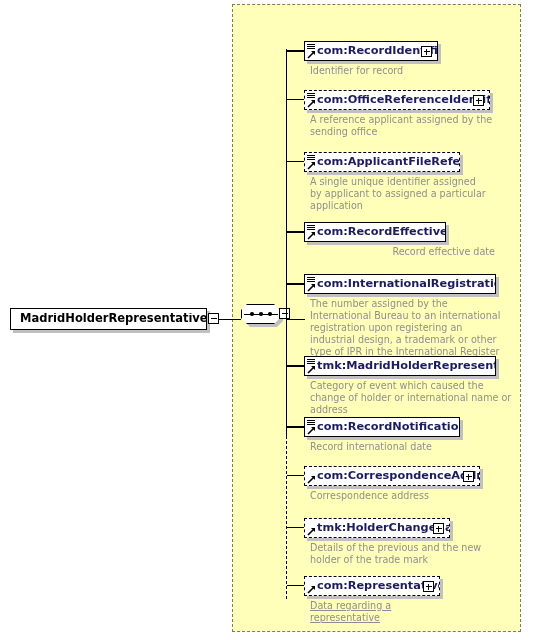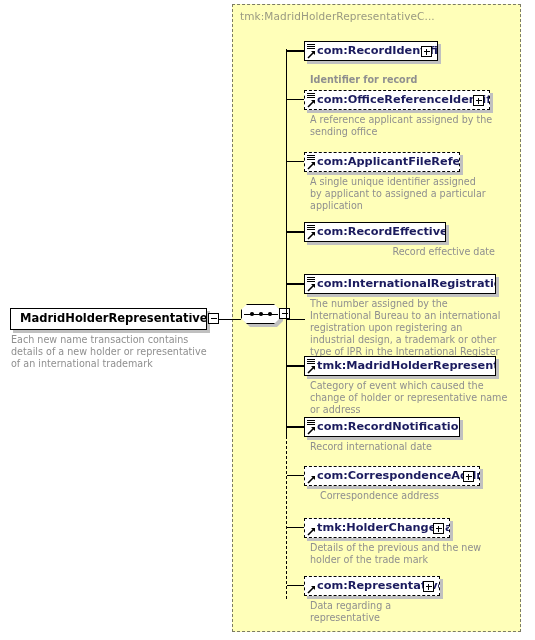--- a/index.html
+++ b/index.html
@@ -183,30 +183,28 @@
     line-height: 12.1px;
     color: #8f8f8f;
   }
 </style>
 </head>
 <body>
 
 <div id="canvas">
 
   <div class="group-panel"></div>
-  <div class="group-title">tmk:MadridHolderRepresentativeC...</div>
 
   <div class="root-box">
     <div class="node-shadow"></div>
     <div class="node-face">
       <span class="node-label">MadridHolderRepresentativeCha...</span>
     </div>
   </div>
   <div class="pm-box root-pm"></div>
-  <div class="root-desc">Each new name transaction contains details of a new holder or representative of an international trademark</div>
 
   <div class="wire" style="left:219px; top:318.5px; width:22px; height:1.3px;"></div>
 
   <div class="seq-wrap">
     <div class="seq-shadow"></div>
     <div class="seq-oct"></div>
     <div class="seq-line"></div>
     <div class="seq-dots">
       <i></i>
         <i></i>
@@ -234,21 +232,21 @@
             <svg width="9" height="9" viewBox="0 0 9 9">
               <path d="M1 8 L7 2" stroke="#000" stroke-width="1.6"></path>
               <path d="M8 1 L8 5 L4 1 Z" fill="#000"></path>
             </svg>
           </div>
           <span class="node-label">com:RecordIdentifier</span>
         </div>
       </div>
       <div class="pm-box plus" style="left: 421px; top: 46px;"></div>
       <div class="wire" style="left: 287px; top: 50.4px; width: 17px; height: 1.3px;"></div>
-      <div class="child-desc" style="left: 310px; top: 74px; width: 200px; font-weight: bold;">Identifier for record</div>
+      <div class="child-desc" style="left: 310px; top: 65px; width: 200px;">Identifier for record</div>
       <div class="child" style="top: 90px; width: 186px;">
         <div class="node-shadow"></div>
         <div class="node-face optional">
           <div class="seq-glyph">
             <i></i>
             <i></i>
             <i></i>
           </div>
           <div class="arrow-glyph">
             <svg width="9" height="9" viewBox="0 0 9 9">
@@ -330,21 +328,21 @@
           <div class="arrow-glyph">
             <svg width="9" height="9" viewBox="0 0 9 9">
               <path d="M1 8 L7 2" stroke="#000" stroke-width="1.6"></path>
               <path d="M8 1 L8 5 L4 1 Z" fill="#000"></path>
             </svg>
           </div>
           <span class="node-label">tmk:MadridHolderRepresentative...</span>
         </div>
       </div>
       <div class="wire" style="left: 287px; top: 365.4px; width: 17px; height: 1.3px;"></div>
-      <div class="child-desc" style="left: 310px; top: 380px; width: 205px;">Category of event which caused the change of holder or representative name or address</div>
+      <div class="child-desc" style="left: 310px; top: 380px; width: 205px;">Category of event which caused the change of holder or international name or address</div>
       <div class="child" style="top: 417px; width: 156px;">
         <div class="node-shadow"></div>
         <div class="node-face">
           <div class="seq-glyph">
             <i></i>
             <i></i>
             <i></i>
           </div>
           <div class="arrow-glyph">
             <svg width="9" height="9" viewBox="0 0 9 9">
@@ -364,21 +362,21 @@
             <svg width="9" height="9" viewBox="0 0 9 9">
               <path d="M1 8 L7 2" stroke="#000" stroke-width="1.6"></path>
               <path d="M8 1 L8 5 L4 1 Z" fill="#000"></path>
             </svg>
           </div>
           <span class="node-label">com:CorrespondenceAddress</span>
         </div>
       </div>
       <div class="pm-box plus" style="left: 463px; top: 471px;"></div>
       <div class="wire" style="left: 287px; top: 475.4px; width: 17px; height: 0px; border-top: 1.2px dashed rgb(0, 0, 0);"></div>
-      <div class="child-desc" style="left: 320px; top: 490px; width: 200px;">Correspondence address</div>
+      <div class="child-desc" style="left: 310px; top: 490px; width: 200px;">Correspondence address</div>
       <div class="child" style="top: 518px; width: 146px;">
         <div class="node-shadow"></div>
         <div class="node-face optional">
           <div class="arrow-glyph">
             <svg width="9" height="9" viewBox="0 0 9 9">
               <path d="M1 8 L7 2" stroke="#000" stroke-width="1.6"></path>
               <path d="M8 1 L8 5 L4 1 Z" fill="#000"></path>
             </svg>
           </div>
           <span class="node-label">tmk:HolderChangeBag</span>
@@ -394,16 +392,16 @@
             <svg width="9" height="9" viewBox="0 0 9 9">
               <path d="M1 8 L7 2" stroke="#000" stroke-width="1.6"></path>
               <path d="M8 1 L8 5 L4 1 Z" fill="#000"></path>
             </svg>
           </div>
           <span class="node-label">com:Representative</span>
         </div>
       </div>
       <div class="pm-box plus" style="left: 423px; top: 581px;"></div>
       <div class="wire" style="left: 287px; top: 585.4px; width: 17px; height: 0px; border-top: 1.2px dashed rgb(0, 0, 0);"></div>
-      <div class="child-desc" style="left: 310px; top: 600px; width: 130px;">Data regarding a representative</div>
+      <div class="child-desc" style="left: 310px; top: 600px; width: 130px; text-decoration: underline;">Data regarding a representative</div>
     </div>
 
 </div>
 
 </body></html>

